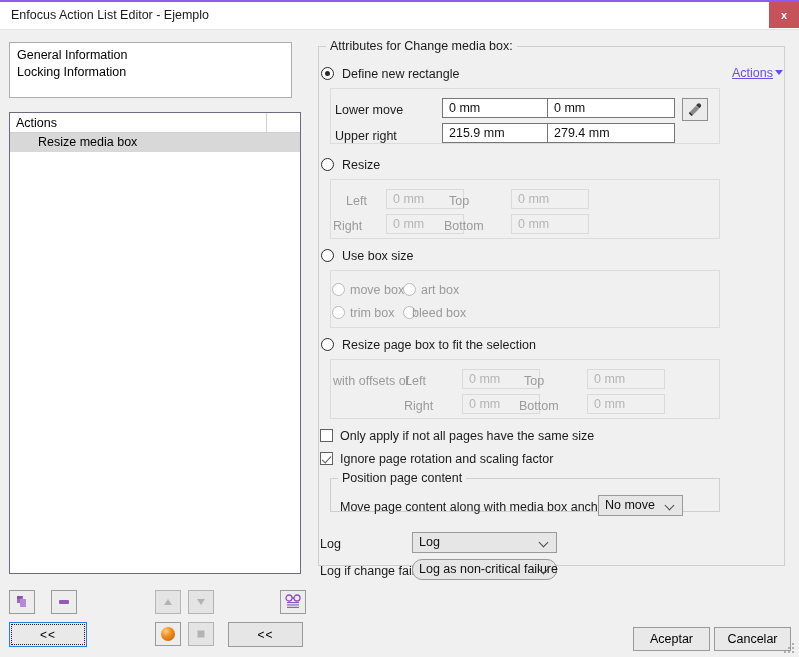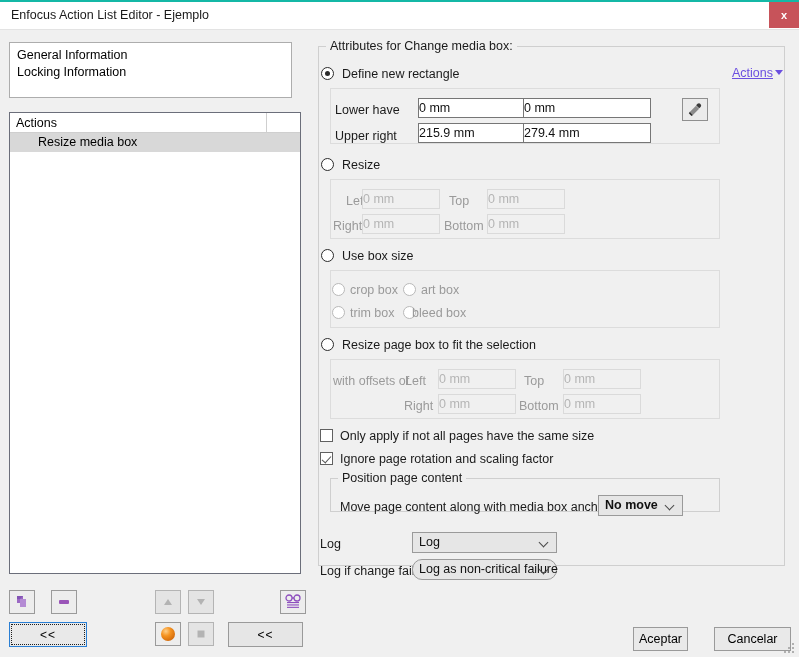--- a/index.html
+++ b/index.html
@@ -9,21 +9,21 @@
     overflow: hidden;
     background: #f0f0f0;
     font-family: "Liberation Sans", sans-serif;
     font-size: 12px;
     color: #000;
   }
   .window {
     position: relative;
     width: 799px; height: 657px;
     background: #f0f0f0;
-    border-top: 2px solid #14b8a6;
+    border-top: 2px solid #8b5cf6;
   }
   
   .titlebar {
     position: absolute; top: 0; left: 0;
     width: 799px; height: 28px;
     background: #ffffff;
     border-bottom: 1px solid #e3e3e3;
   }
   .titlebar-text {
     position: absolute; left: 11px; top: 6px;
@@ -158,22 +158,23 @@
   .lbl-txt.dim { color: #9a9a9a; }
   
   .txtfield {
     position: absolute;
     height: 20px;
     border: 1px solid #767676;
     background: #ffffff;
     font-family: "Liberation Sans", sans-serif;
     font-size: 12.5px;
     color: #111;
-    padding: 0 0;
+    padding: 0 6px;
     line-height: 18px;
+    margin-left: 24px;
   }
   .txtfield.dim {
     border: 1px solid #dadada;
     background: #f0f0f0;
     color: #b5b5b5;
   }
   .combo {
     position: absolute;
     height: 21px;
     border: 1px solid #9a9a9a;
@@ -323,21 +324,21 @@
   </div>
 
   <div class="actions-link" style="left:732px; top:64px;">
     <span>Actions</span><span class="tri"></span>
   </div>
 
   <div class="radio checked" style="left:321px; top:65px;"></div>
   <div class="lbl-txt" style="left:342px; top:65px;">Define new rectangle</div>
 
   <div class="subbox" style="left:330px; top:86px; width:390px; height:56px;"></div>
-  <div class="lbl-txt" style="left:335px; top:101px;">Lower have</div>
+  <div class="lbl-txt" style="left:335px; top:101px;">Lower move</div>
   <input class="txtfield" style="left: 418px; top: 96px; width: 135px;" value="0 mm">
   <input class="txtfield" style="left: 523px; top: 96px; width: 128px;" value="0 mm">
   <div class="lbl-txt" style="left:335px; top:127px;">Upper right</div>
   <input class="txtfield" style="left: 418px; top: 121px; width: 135px;" value="215.9 mm">
   <input class="txtfield" style="left: 523px; top: 121px; width: 128px;" value="279.4 mm">
   <div class="eyedrop" style="left:682px; top:96px;">
     <svg width="16" height="16" viewBox="0 0 16 16">
       <path d="M10.5 1.8 a2.2 2.2 0 0 1 3.1 3.1 l-1.4 1.4 -3.1-3.1 z" fill="#3a3a3a"></path>
       <path d="M9.0 3.7 l3.1 3.1 -6.0 6.0 -3.1-3.1 z" fill="#8a8a8a"></path>
       <path d="M2.9 9.8 l3.1 3.1 -1.5 1.1 -2.7-2.7 z" fill="#2e2e2e"></path>
@@ -355,21 +356,21 @@
   <div class="lbl-txt dim" style="left:333px; top:217px;">Right</div>
   <input class="txtfield dim" style="left: 362px; top: 212px; width: 78px;" readonly="" value="0 mm">
   <div class="lbl-txt dim" style="left:444px; top:217px;">Bottom</div>
   <input class="txtfield dim" style="left: 487px; top: 212px; width: 78px;" readonly="" value="0 mm">
 
   <div class="radio" style="left:321px; top:247px;"></div>
   <div class="lbl-txt" style="left:342px; top:247px;">Use box size</div>
 
   <div class="subbox" style="left:330px; top:268px; width:390px; height:58px;"></div>
   <div class="radio dim" style="left:332px; top:281px;"></div>
-  <div class="lbl-txt dim" style="left:350px; top:281px;">crop box</div>
+  <div class="lbl-txt dim" style="left:350px; top:281px;">move box</div>
   <div class="radio dim" style="left:403px; top:281px;"></div>
   <div class="lbl-txt dim" style="left:421px; top:281px;">art box</div>
   <div class="radio dim" style="left:332px; top:304px;"></div>
   <div class="lbl-txt dim" style="left:350px; top:304px;">trim box</div>
   <div class="radio dim" style="left:403px; top:304px;"></div>
   <div class="lbl-txt dim" style="left:412px; top:304px;">bleed box</div>
 
   <div class="radio" style="left:321px; top:336px;"></div>
   <div class="lbl-txt" style="left:342px; top:336px;">Resize page box to fit the selection</div>
 
@@ -386,37 +387,37 @@
 
   <div class="chk" style="left:320px; top:427px;"></div>
   <div class="lbl-txt" style="left:340px; top:427px;">Only apply if not all pages have the same size</div>
   <div class="chk checked" style="left:320px; top:450px;"></div>
   <div class="lbl-txt" style="left:340px; top:450px;">Ignore page rotation and scaling factor</div>
 
   <div class="group" style="left:330px; top:476px; width:390px; height:34px;">
     <div class="legend">Position page content</div>
   </div>
   <div class="lbl-txt" style="left:340px; top:498px;">Move page content along with media box anchor point:</div>
-  <div class="combo" style="left:598px; top:493px; width:85px;font-weight:bold;">
+  <div class="combo" style="left:598px; top:493px; width:85px;">
     <span class="val">No move</span>
     <span class="arw"></span>
   </div>
 
   <div class="lbl-txt" style="left:320px; top:535px;">Log</div>
   <div class="combo" style="left:412px; top:530px; width:145px;">
     <span class="val">Log</span>
     <span class="arw"></span>
   </div>
   <div class="lbl-txt" style="left:320px; top:562px;">Log if change fails</div>
   <div class="combo" style="left:412px; top:557px; width:145px;border-radius:10px;">
     <span class="val">Log as non-critical failure</span>
     <span class="arw"></span>
   </div>
 
-  <div class="dlg-btn" style="left:633px; top:625px; width:55px;">Aceptar</div>
+  <div class="dlg-btn" style="left:633px; top:625px; width:77px;">Aceptar</div>
   <div class="dlg-btn" style="left:714px; top:625px; width:77px;">Cancelar</div>
 
   <div class="grip">
     <i style="left:8px; top:0;"></i>
       <i style="left:4px; top:4px;"></i>
       <i style="left:8px; top:4px;"></i>
     <i style="left:0; top:8px;"></i>
       <i style="left:4px; top:8px;"></i>
       <i style="left:8px; top:8px;"></i>
   </div>

